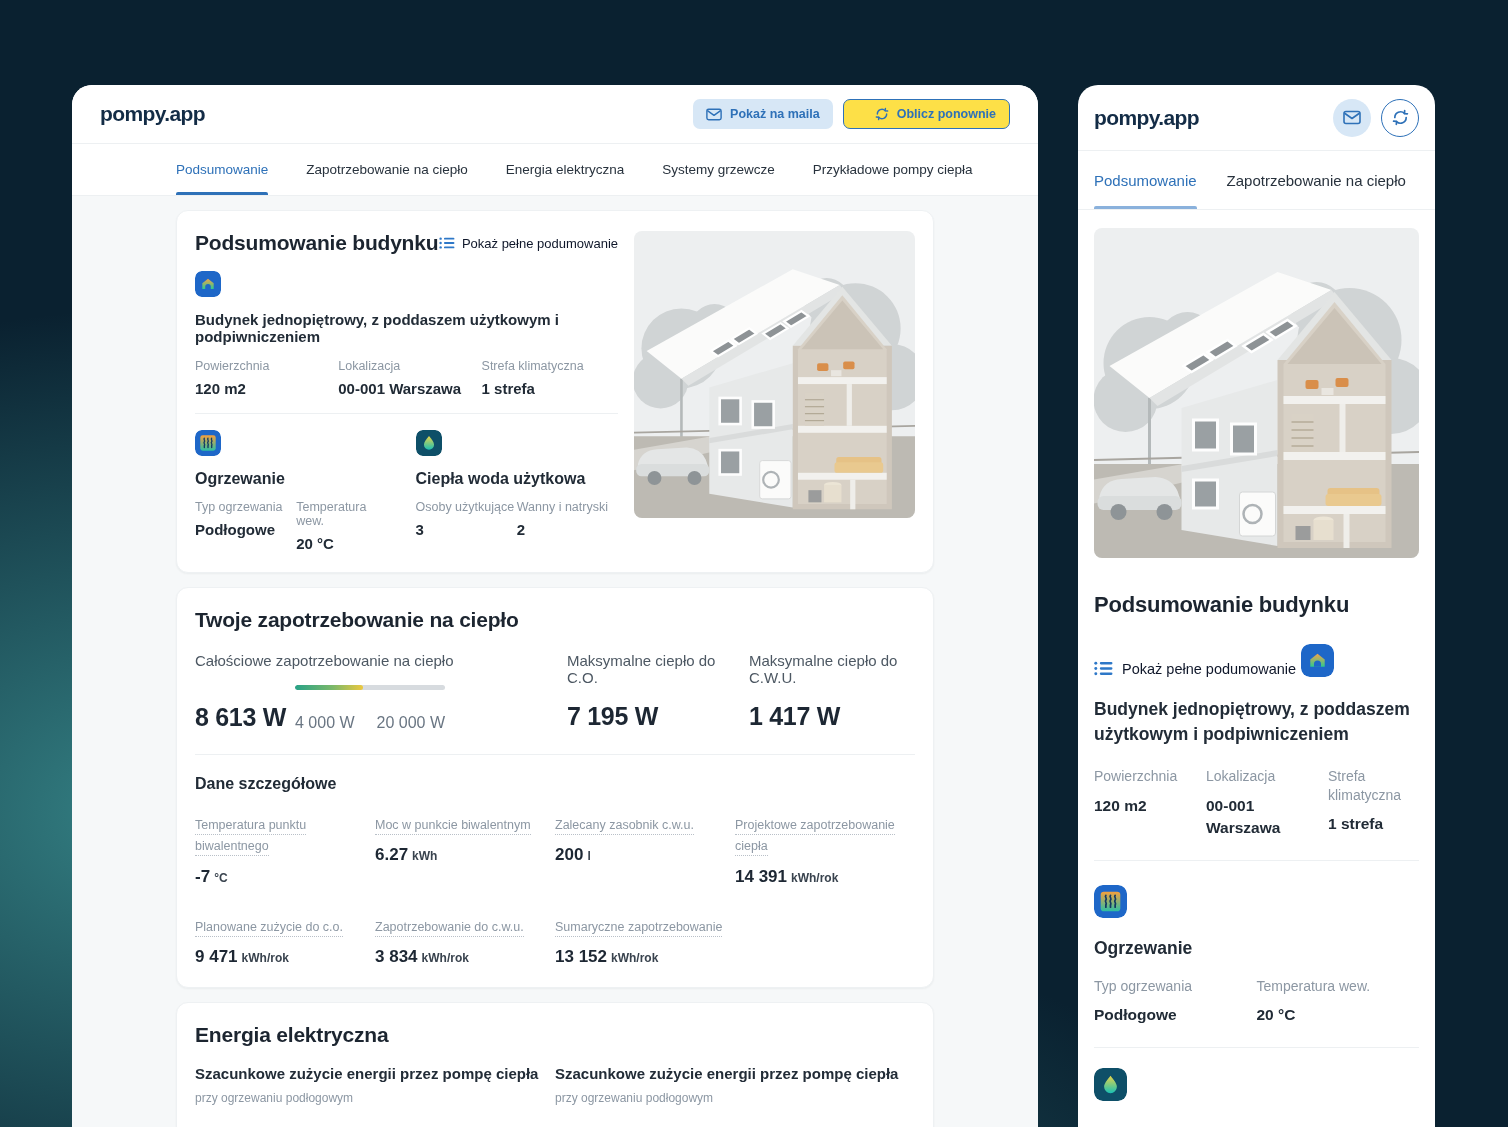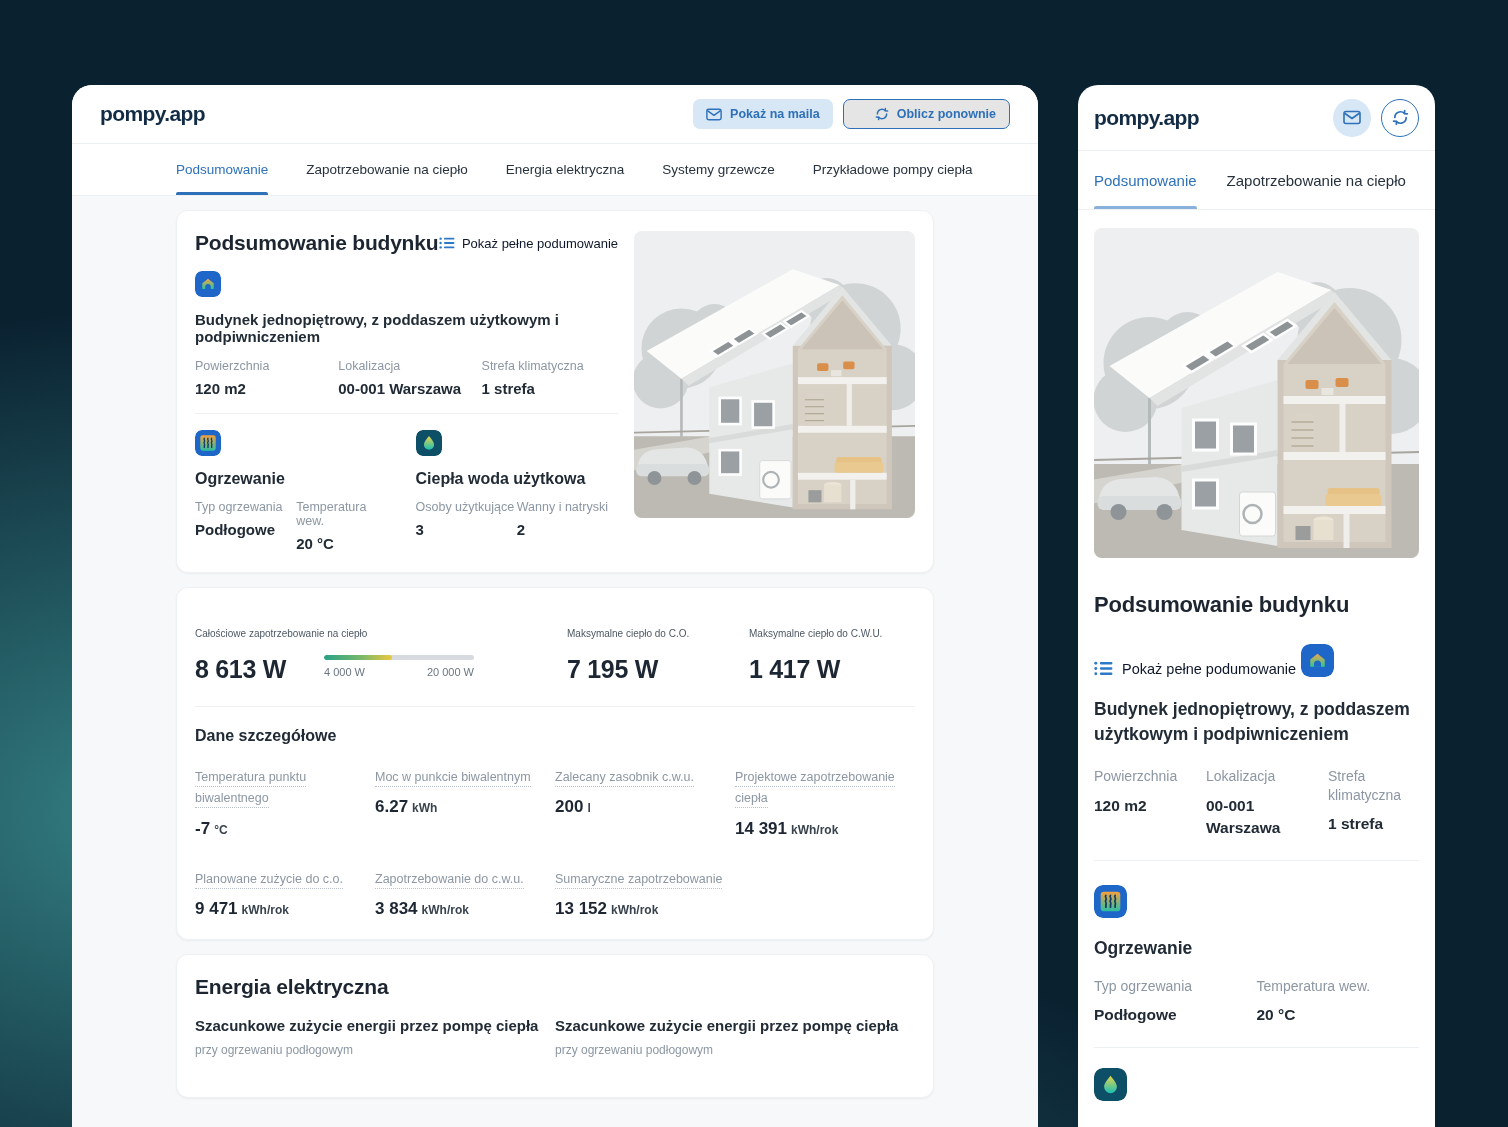--- a/index.html
+++ b/index.html
@@ -16,21 +16,21 @@
   .panel { position:absolute; background:#fff; overflow:hidden; }
   .panel-desktop { left:72px; top:85px; width:966px; height:1042px; border-radius:20px 20px 0 0; display:flex; flex-direction:column; }
   .panel-mobile  { left:1078px; top:85px; width:357px; height:1042px; border-radius:20px 20px 0 0; }
 
   
   .dheader { height:58px; flex:0 0 58px; display:flex; align-items:center; justify-content:space-between; padding:0 28px; background:#fff; }
   .logo { font-size:21px; font-weight:700; letter-spacing:-0.6px; color:#132c46; }
   .hactions { display:flex; gap:10px; }
   .btn { display:flex; align-items:center; gap:8px; height:30px; padding:0 13px; border-radius:7px; font-size:12.5px; font-weight:600; color:#2e71b8; cursor:pointer; }
   .btn.soft { background:#d7e7f6; }
-  .btn.outline { background:#e5e5e5; border:1.5px solid #2e71b8;padding-left:31px; }
+  .btn.outline { background:#fde047; border:1.5px solid #2e71b8;padding-left:31px; }
   .btn svg { display:block; }
 
   
   .dtabs { height:53px; flex:0 0 53px; display:flex; gap:38px; align-items:stretch; padding:0 104px; background:#fff; border-top:1px solid #edf0f2; border-bottom:1px solid #edf0f2; }
   .tab { display:flex; align-items:center; font-size:13.5px; font-weight:500; color:#28323d; position:relative; white-space:nowrap; cursor:pointer; }
   .tab.active { color:#2e71b8; }
   .tab.active::after { content:""; position:absolute; left:0; right:0; bottom:0; height:3px; background:#2e71b8; border-radius:2px 2px 0 0; }
 
   
   .dcontent { flex:1; background:#f6f8f9; padding-top:14px; overflow:hidden; }
@@ -50,27 +50,27 @@
   .stat .lbl { font-size:12.5px; color:#8c97a3; margin-bottom:7px; }
   .stat .val { font-size:15px; font-weight:600; color:#212b36; }
   .subcols { display:grid; grid-template-columns:1fr 1fr; gap:18px; }
   .subsec .sec-title { font-size:16px; font-weight:600; margin:10px 0 12px; }
   .stats2 { display:grid; grid-template-columns:1fr 1fr; }
   .house-img { width:281px; height:287px; border-radius:8px; overflow:hidden; flex:0 0 281px; }
   .house-img svg, .m-img svg { width:100%; height:100%; display:block; }
 
   
   .metrics { display:grid; grid-template-columns: 372px 182px 1fr; margin-top:20px; }
-  .metric-lbl { font-size:10px; color:#4d5863; margin-bottom:16px; }
+  .metric-lbl { font-size:15px; color:#4d5863; margin-bottom:16px; }
   .big { font-size:25px; font-weight:700; letter-spacing:-0.3px; color:#1d2733; }
-  .totalrow { display:flex; align-items:flex-start; gap:38px; }
+  .totalrow { display:flex; align-items:flex-end; gap:9px; }
   .gauge { width:150px; }
   .gauge-track { height:5px; border-radius:3px; background:#d7dbdf; overflow:hidden; }
   .gauge-fill { height:100%; border-radius:3px; background:linear-gradient(90deg,#28a287 0%,#7ab86a 55%,#ecc83f 100%); }
-  .gauge-labels { display:flex; justify-content:space-between; font-size:11px; color:#6a7683; margin-top:6px; }
+  .gauge-labels { display:flex; justify-content:space-between; font-size:16px; color:#6a7683; margin-top:24px; }
   .details-title { font-size:16px; font-weight:600; margin:4px 0 22px; }
   .dgrid { display:grid; grid-template-columns:repeat(4,1fr); row-gap:30px; }
   .dlbl { font-size:12.5px; color:#8c97a3; border-bottom:1px dotted #b9c0c8; padding-bottom:2px; display:inline; line-height:1.7;text-align:right; }
   .dval { font-size:17px; font-weight:700; color:#1d2733; margin-top:9px; }
   .unit { font-size:12px; font-weight:600; color:#39434e; margin-left:4px; }
 
   
   .egrid { display:grid; grid-template-columns:1fr 1fr; margin-top:18px; }
   .elbl { font-size:15px; font-weight:600; color:#222c37; }
   .esub { font-size:12px; color:#8c97a3; margin:9px 0 20px; }
@@ -336,20 +336,21 @@
         </div>
       </div>
       <div class="house-img">
         <svg>
             <use href="#house-render"></use>
           </svg>
       </div>
     </div>
 
     <div class="card">
+      <div class="card-title">Twoje zapotrzebowanie na ciepło</div>
       <div class="metrics">
         <div>
           <div class="metric-lbl">Całościowe zapotrzebowanie na ciepło</div>
           <div class="totalrow">
             <div class="big">8 613 W</div>
             <div class="gauge">
               <div class="gauge-track">
                   <div class="gauge-fill" style="width: 45%;"></div>
                 </div>
               <div class="gauge-labels">

